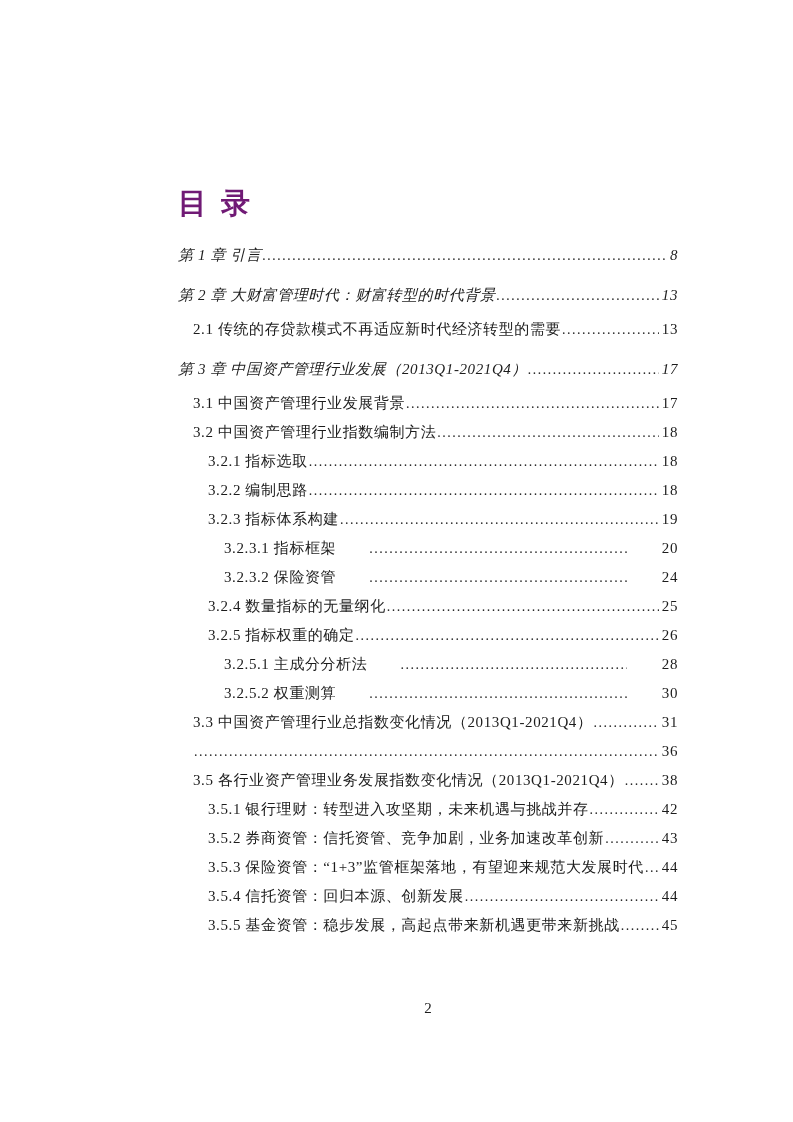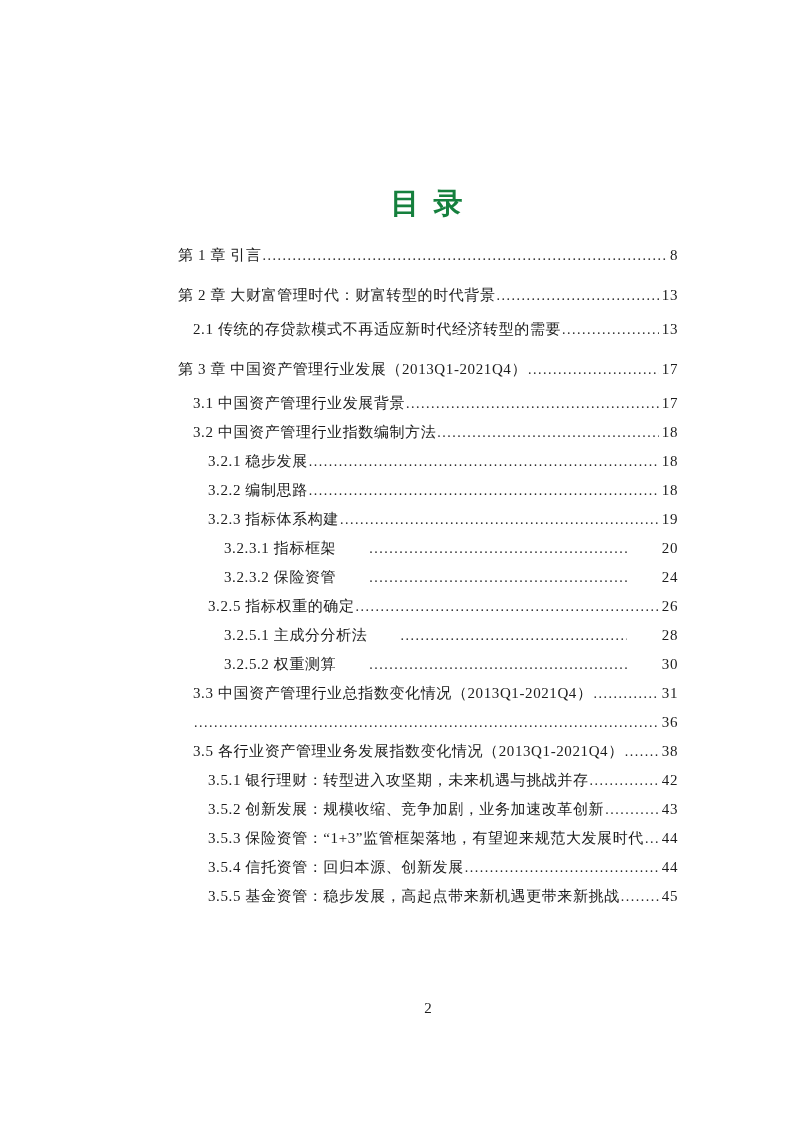--- a/index.html
+++ b/index.html
@@ -19,37 +19,36 @@
   }
   .content {
     position: absolute;
     left: 178px;
     top: 184px;
     width: 500px;
   }
   .doc-title {
     font-size: 29px;
     font-weight: bold;
-    color: #15803d;
-    text-align: center;
+    color: #701a75;
     letter-spacing: 3px;
     margin-bottom: 17px;
     font-family: "Liberation Sans", "DejaVu Sans", sans-serif;
   }
   .toc-list { width: 100%; }
   .toc-entry {
     display: flex;
     align-items: baseline;
     line-height: 28px;
     font-size: 15px;
     letter-spacing: 0.6px;
     white-space: nowrap;
     cursor: pointer;
   }
-  .toc-entry.level-0 { margin-top: 11px; margin-bottom: 5px; }
+  .toc-entry.level-0 { margin-top: 11px; margin-bottom: 5px; font-style: italic; }
   .toc-entry.level-0:first-child { margin-top: 0; }
   .toc-entry.level-1 { padding-left: 15px; }
   .toc-entry.level-2 { padding-left: 30px; }
   .toc-entry.level-3 { padding-left: 46px; gap: 32px; }
   .toc-label { flex: 0 0 auto; }
   .toc-leader {
     flex: 1 1 auto;
     overflow: hidden;
     white-space: nowrap;
     margin: 0 1px;
@@ -107,21 +106,21 @@
     <span class="toc-label">3.1 中国资产管理行业发展背景</span>
     <span class="toc-leader"></span>
     <span class="toc-page-num">17</span>
   </div>
         <div class="toc-entry level-1">
     <span class="toc-label">3.2 中国资产管理行业指数编制方法</span>
     <span class="toc-leader"></span>
     <span class="toc-page-num">18</span>
   </div>
         <div class="toc-entry level-2">
-    <span class="toc-label">3.2.1 稳步发展</span>
+    <span class="toc-label">3.2.1 指标选取</span>
     <span class="toc-leader"></span>
     <span class="toc-page-num">18</span>
   </div>
         <div class="toc-entry level-2">
     <span class="toc-label">3.2.2 编制思路</span>
     <span class="toc-leader"></span>
     <span class="toc-page-num">18</span>
   </div>
         <div class="toc-entry level-2">
     <span class="toc-label">3.2.3 指标体系构建</span>
@@ -132,20 +131,25 @@
     <span class="toc-label">3.2.3.1 指标框架</span>
     <span class="toc-leader"></span>
     <span class="toc-page-num">20</span>
   </div>
         <div class="toc-entry level-3">
     <span class="toc-label">3.2.3.2 保险资管</span>
     <span class="toc-leader"></span>
     <span class="toc-page-num">24</span>
   </div>
         <div class="toc-entry level-2">
+    <span class="toc-label">3.2.4 数量指标的无量纲化</span>
+    <span class="toc-leader"></span>
+    <span class="toc-page-num">25</span>
+  </div>
+        <div class="toc-entry level-2">
     <span class="toc-label">3.2.5 指标权重的确定</span>
     <span class="toc-leader"></span>
     <span class="toc-page-num">26</span>
   </div>
         <div class="toc-entry level-3">
     <span class="toc-label">3.2.5.1 主成分分析法</span>
     <span class="toc-leader"></span>
     <span class="toc-page-num">28</span>
   </div>
         <div class="toc-entry level-3">
@@ -166,21 +170,21 @@
     <span class="toc-label">3.5 各行业资产管理业务发展指数变化情况（2013Q1-2021Q4）</span>
     <span class="toc-leader"></span>
     <span class="toc-page-num">38</span>
   </div>
         <div class="toc-entry level-2">
     <span class="toc-label">3.5.1 银行理财：转型进入攻坚期，未来机遇与挑战并存</span>
     <span class="toc-leader"></span>
     <span class="toc-page-num">42</span>
   </div>
         <div class="toc-entry level-2">
-    <span class="toc-label">3.5.2 创新发展：规模收缩、竞争加剧，业务加速改革创新</span>
+    <span class="toc-label">3.5.2 券商资管：信托资管、竞争加剧，业务加速改革创新</span>
     <span class="toc-leader"></span>
     <span class="toc-page-num">43</span>
   </div>
         <div class="toc-entry level-2">
     <span class="toc-label">3.5.3 保险资管：“1+3”监管框架落地，有望迎来规范大发展时代</span>
     <span class="toc-leader"></span>
     <span class="toc-page-num">44</span>
   </div>
         <div class="toc-entry level-2">
     <span class="toc-label">3.5.4 信托资管：回归本源、创新发展</span>

